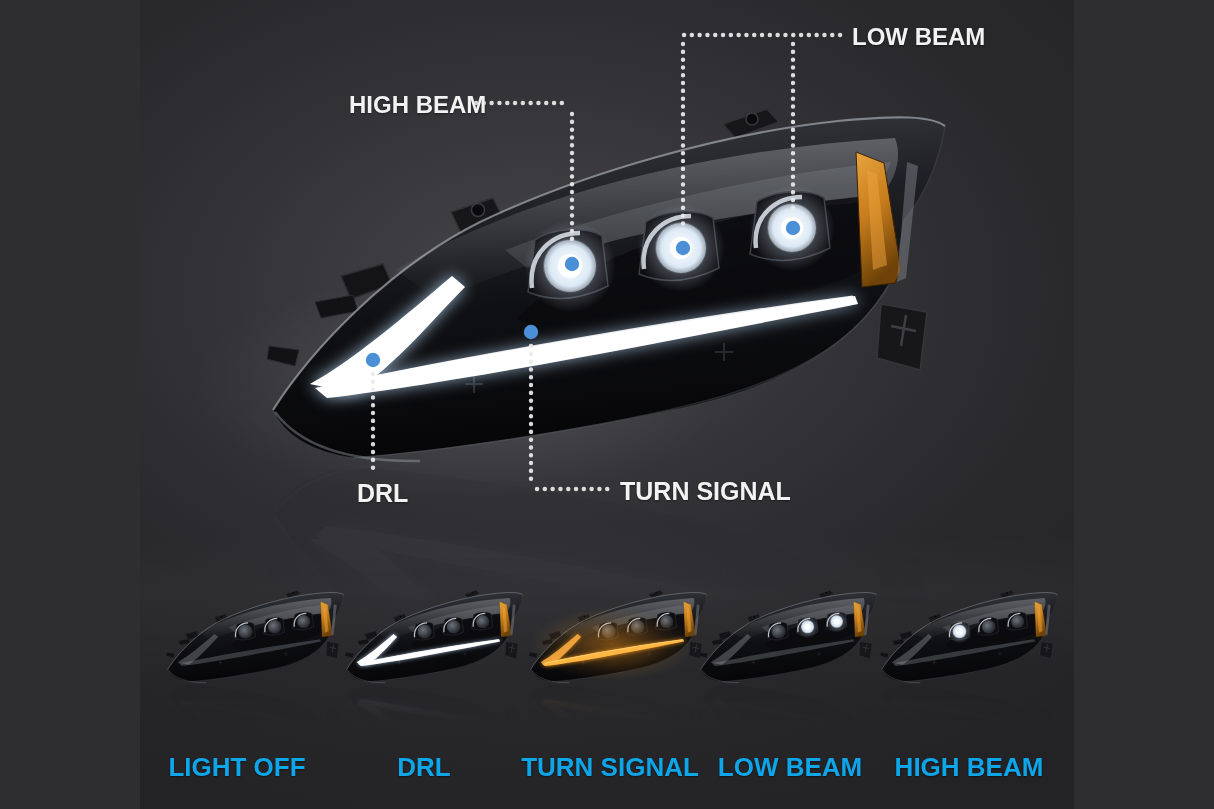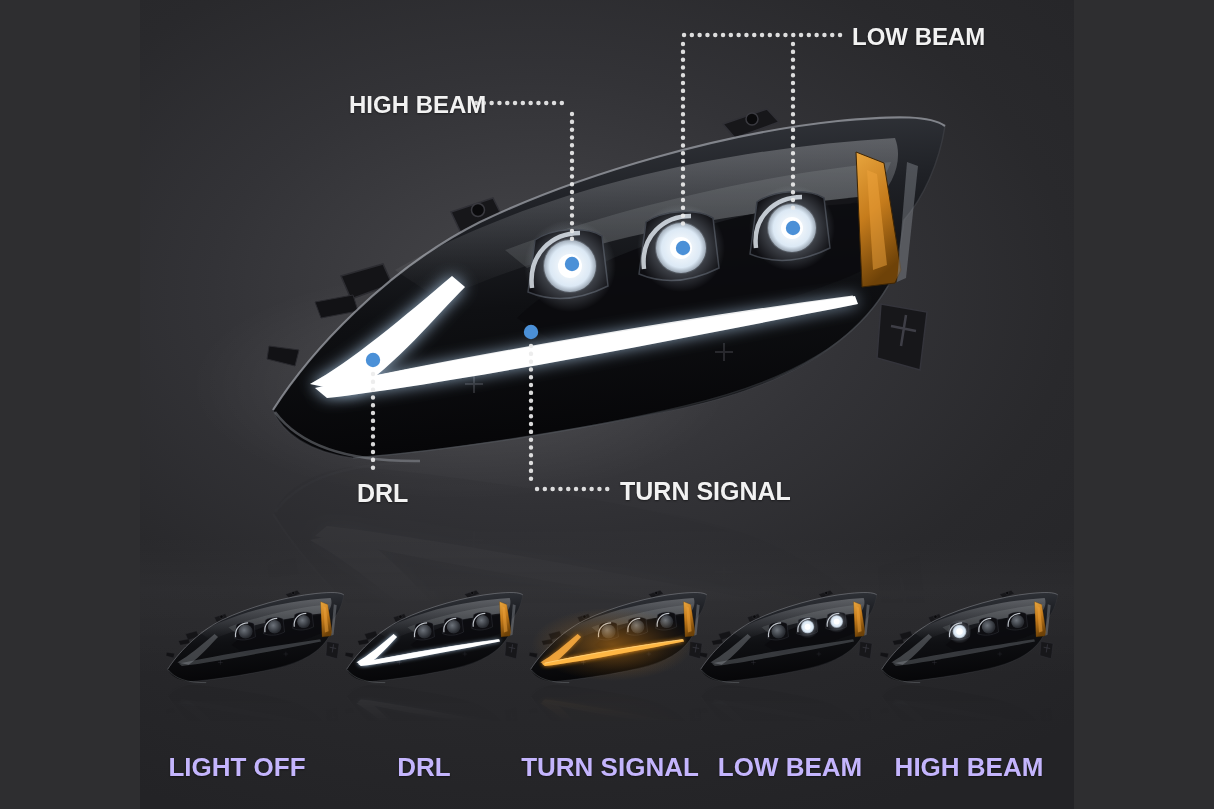--- a/index.html
+++ b/index.html
@@ -24,21 +24,21 @@
   .state-turn{--turn:1;}
   .state-low{--low:1;}
   .state-high{--high:1;}
 
   .callout-label{
     position:absolute;color:#f2f2f2;font-weight:700;font-size:24px;
     letter-spacing:0px;white-space:nowrap;text-shadow:0 1px 2px rgba(0,0,0,.45);
   }
   .mode-label{
     position:absolute;top:752px;transform:translateX(-50%);
-    color:#c4b5fd;font-weight:700;font-size:26px;white-space:nowrap;
+    color:#0ea5e9;font-weight:700;font-size:26px;white-space:nowrap;
     text-shadow:0 1px 2px rgba(0,0,0,.45);
   }
 </style>
 </head>
 <body>
 
 <div class="photo"></div>
 
 <svg class="scene" viewBox="0 0 1214 809" aria-hidden="true">
   <defs>

